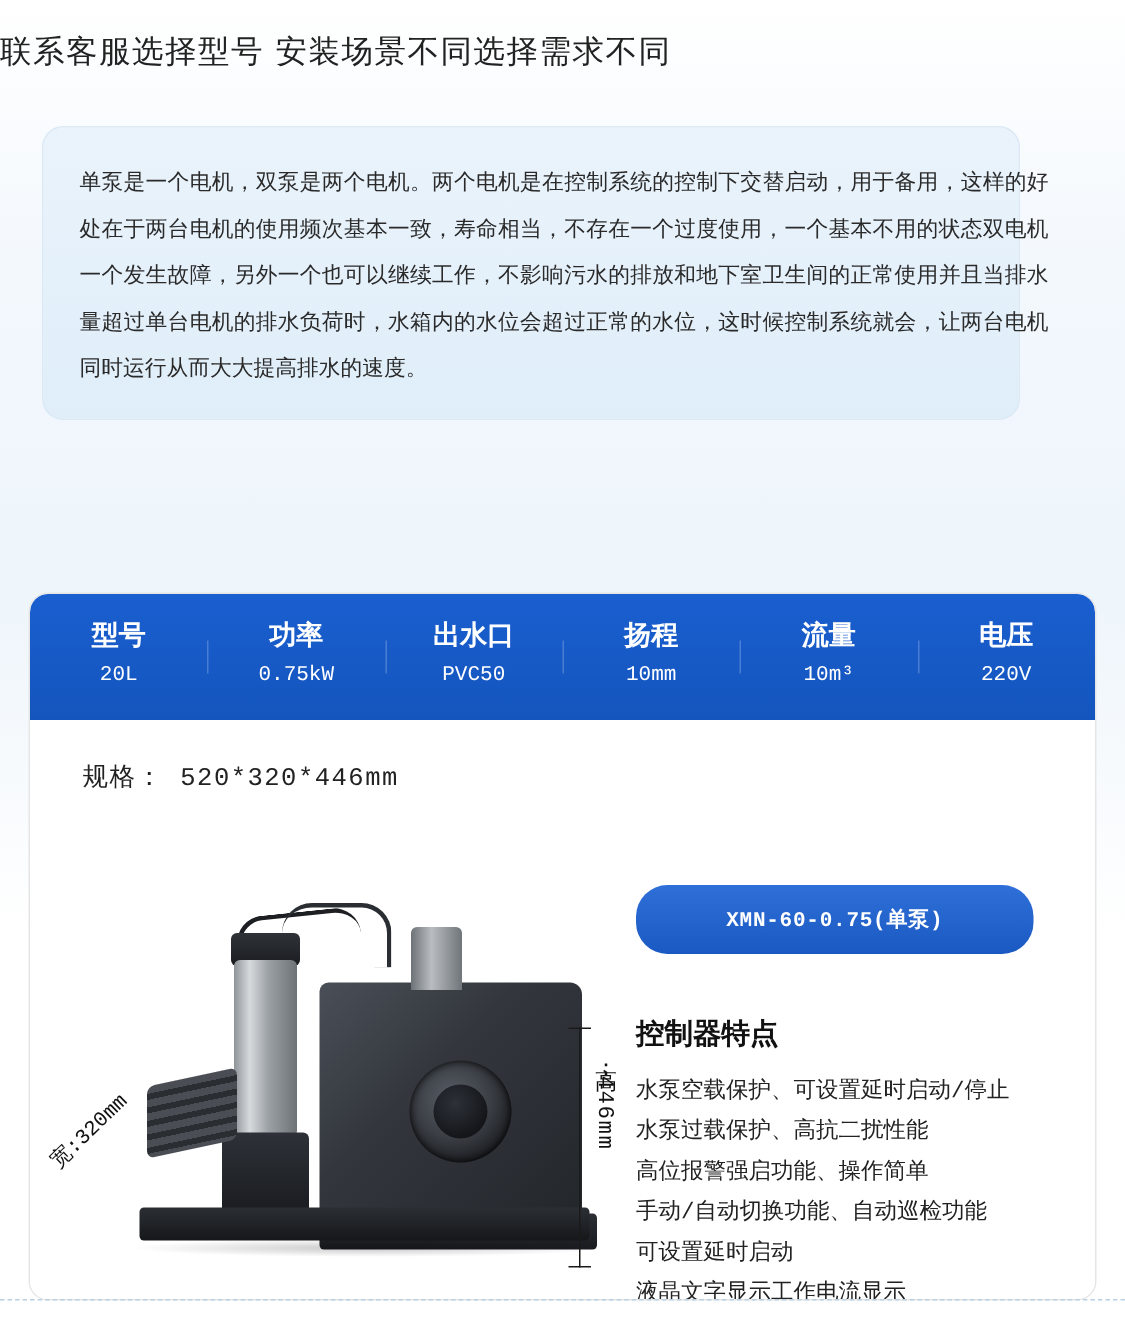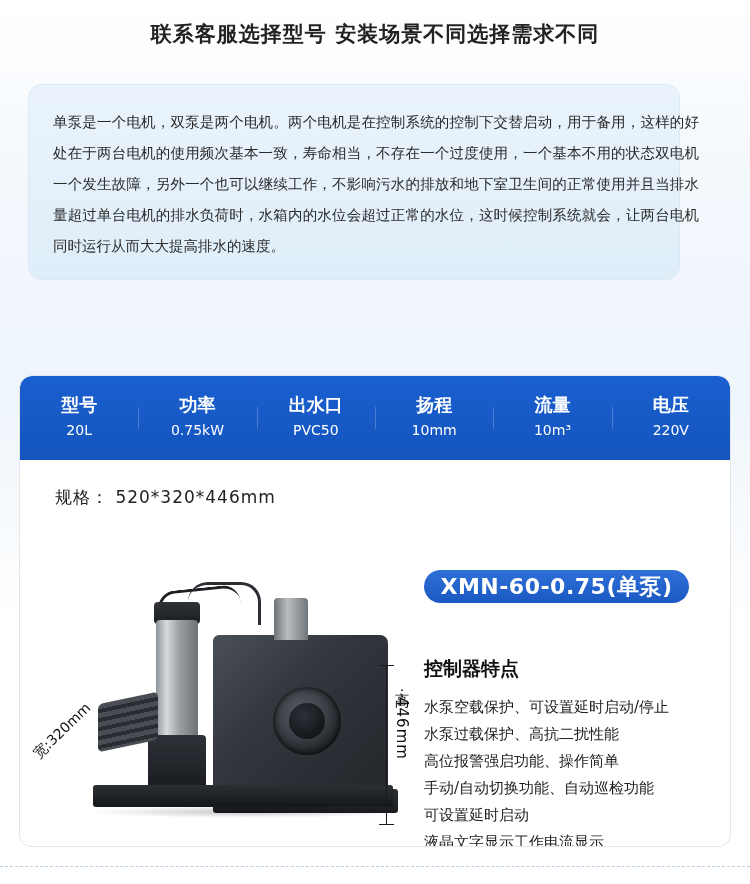--- a/index.html
+++ b/index.html
@@ -16,23 +16,23 @@
   }
   .page {
     width: 750px;
     height: 884px;
     position: relative;
     background: linear-gradient(180deg, #ffffff 0%, #f3f8fd 20%, #eef5fb 45%, #ffffff 70%, #ffffff 100%);
   }
 
   
   .headline {
-    text-align: center;
+    text-align: left;
     font-size: 21px;
-    font-weight: bold;
+    font-weight: normal;
     color: #222222;
     letter-spacing: 1px;
     padding-top: 20px;
     line-height: 1.4;
   }
 
   
   .intro-card {
     position: absolute;
     left: 28px;
@@ -52,27 +52,28 @@
     font-size: 14.5px;
     line-height: 31px;
     color: #2a2a2a;
     text-align: justify;
   }
 
   
   .product-panel {
     position: absolute;
     left: 20px;
-    top: 376px;
+    top: 396px;
     width: 710px;
     height: 470px;
     border-radius: 12px;
     background: #ffffff;
     box-shadow: 0 0 0 1px #e6e6e6;
     overflow: hidden;
+    font-family: Liberation Mono, monospace;
   }
   .spec-bar {
     display: flex;
     height: 84px;
     background: #1558c4;
     background: linear-gradient(180deg, #1a5fd0 0%, #1455bd 100%);
     border-radius: 12px 12px 0 0;
     color: #ffffff;
     align-items: center;
   }
@@ -115,25 +116,25 @@
     color: #222222;
     letter-spacing: 1px;
   }
 
   
   .model-badge {
     position: absolute;
     left: 404px;
     top: 110px;
     width: 265px;
-    height: 33px;
+    height: 46px;
     border-radius: 21px;
     background: linear-gradient(180deg, #2f6fd8 0%, #1a59c2 100%);
     color: #ffffff;
-    font-size: 22px;
+    font-size: 14px;
     font-weight: bold;
     display: flex;
     align-items: center;
     justify-content: center;
     letter-spacing: 0.5px;
   }
 
   
   .features {
     position: absolute;

